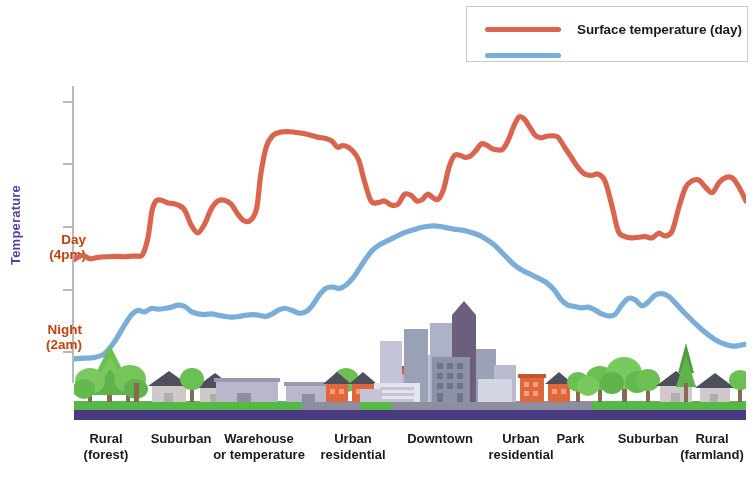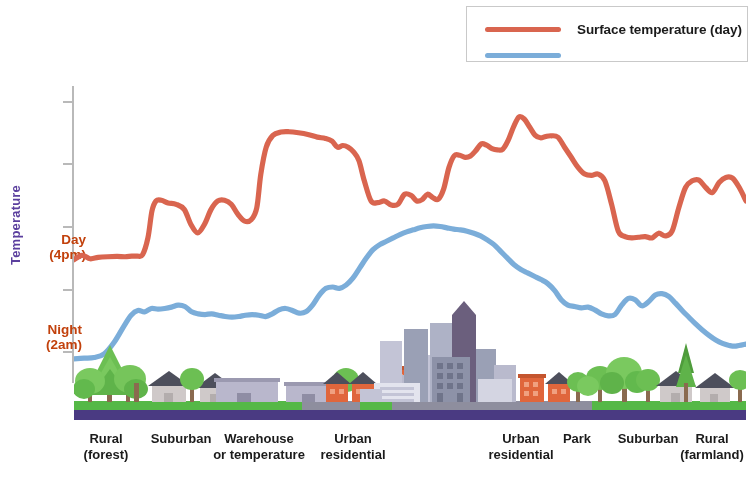--- a/index.html
+++ b/index.html
@@ -266,21 +266,22 @@
   </div>
 
   <div class="xlabels">
     <div class="xlabel" style="left:-28px;width:120px;">Rural
 (forest)</div>
     <div class="xlabel" style="left:47px;width:120px;">Suburban</div>
     <div class="xlabel" style="left:125px;width:120px;">Warehouse
 or temperature</div>
     <div class="xlabel" style="left:219px;width:120px;">Urban
 residential</div>
+    <div class="xlabel" style="left:306px;width:120px;">Downtown</div>
     <div class="xlabel" style="left:387px;width:120px;">Urban
 residential</div>
-    <div class="xlabel" style="left:447px;width:112px;">Park</div>
+    <div class="xlabel" style="left:447px;width:99px;">Park</div>
     <div class="xlabel" style="left:514px;width:120px;">Suburban</div>
     <div class="xlabel" style="left:578px;width:120px;">Rural
 (farmland)</div>
   </div>
 
 </div>
 
 </body></html>

